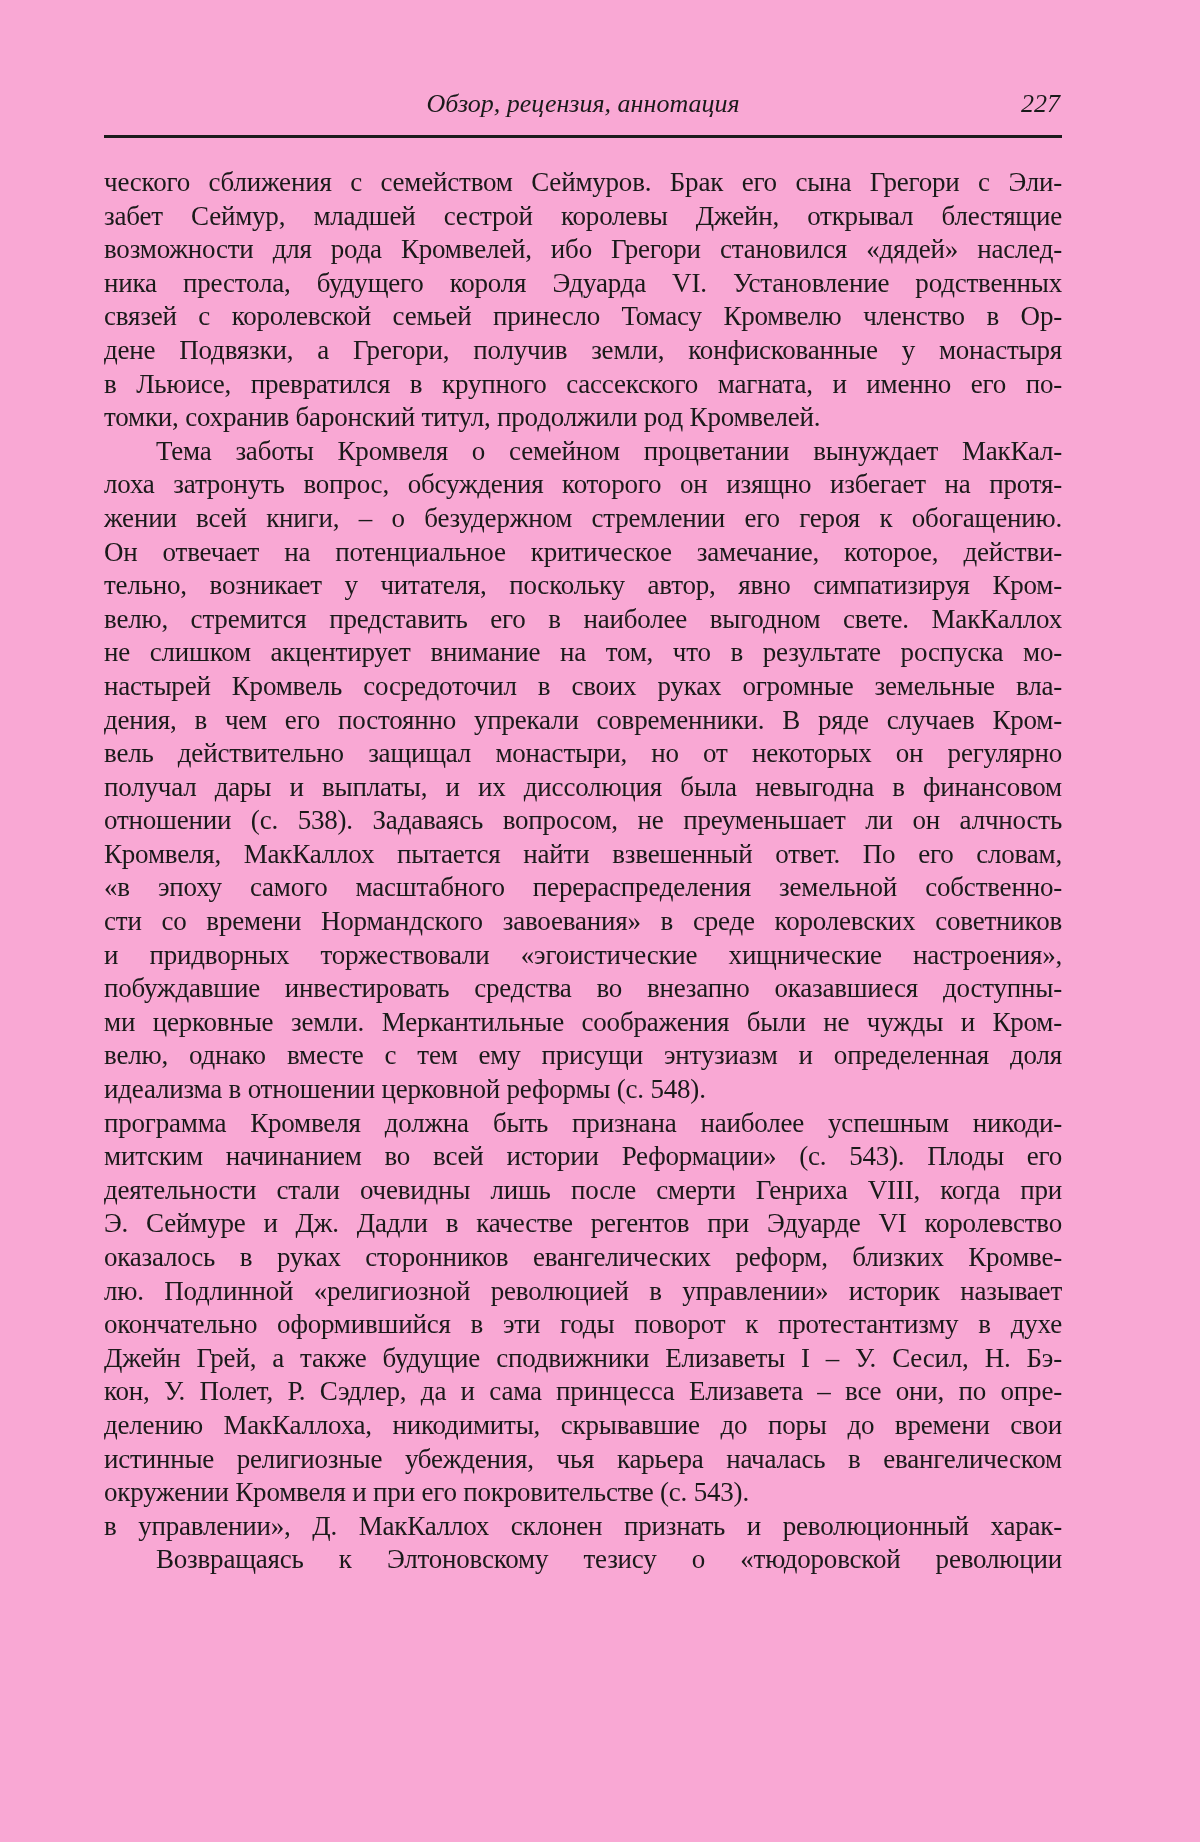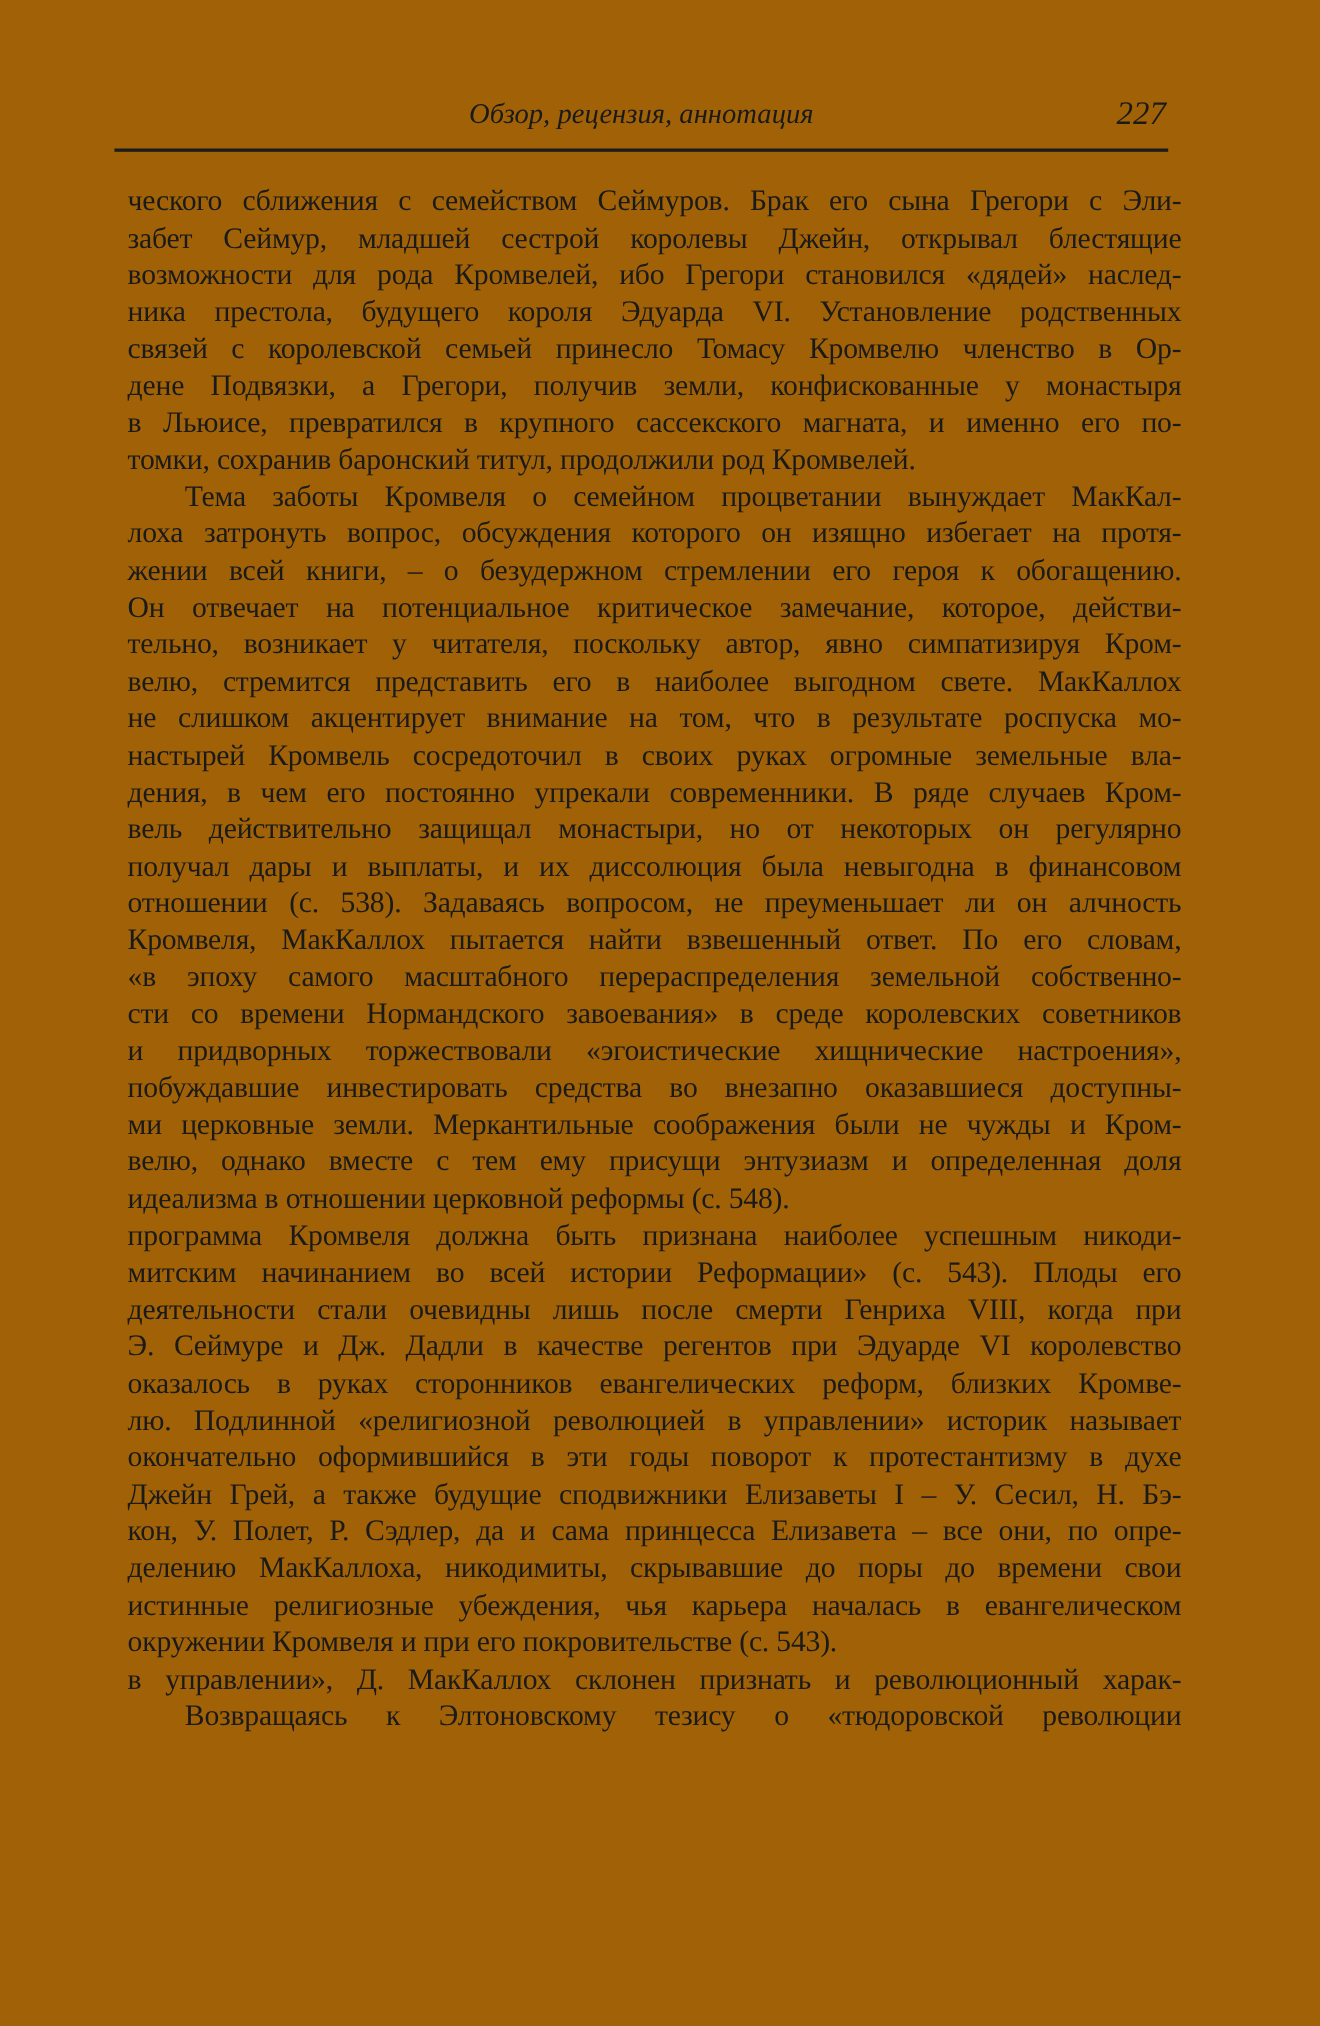--- a/index.html
+++ b/index.html
@@ -1,20 +1,20 @@
 <!DOCTYPE html>
 <html lang="ru"><head>
 <meta charset="utf-8">
 <style>
   html, body { margin: 0; padding: 0; background: #e8e8e8; }
   .page {
     position: relative;
     width: 1200px;
     height: 1842px;
-    background: #a16207;
+    background: #f9a8d4;
     margin: 0 auto;
     font-family: "Liberation Serif", "DejaVu Serif", serif;
     color: #1a1a1a;
     overflow: hidden;
   }
   .running-head {
     position: absolute;
     left: 104px;
     top: 88px;
     width: 958px;
@@ -28,34 +28,34 @@
     text-align: center;
     font-style: italic;
     font-size: 26px;
     line-height: 32px;
   }
   .page-number {
     position: absolute;
     right: 2px;
     top: 0;
     font-style: italic;
-    font-size: 30px;
+    font-size: 26px;
     line-height: 32px;
   }
   .head-rule {
     position: absolute;
     left: 104px;
     top: 135px;
     width: 958px;
     height: 3px;
     background: #1c1c1c;
   }
   .body-text {
     position: absolute;
-    left: 116px;
+    left: 104px;
     top: 166px;
     width: 958px;
     font-size: 27px;
     line-height: 33.6px;
     letter-spacing: -0.2px;
   }
   .paragraph { margin: 0; padding: 0; }
   .line {
     text-align: justify;
     text-align-last: justify;

